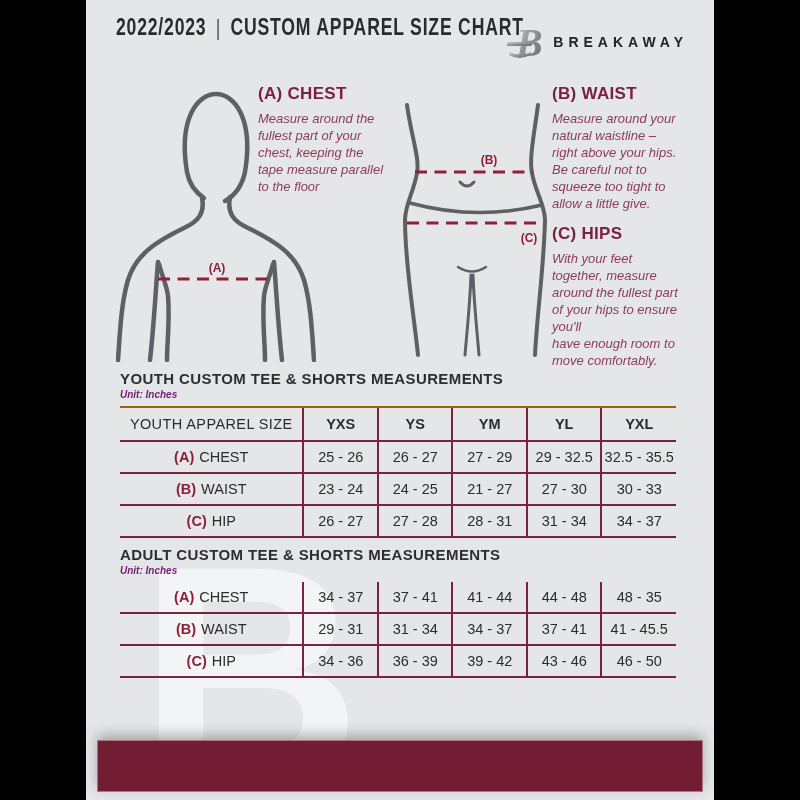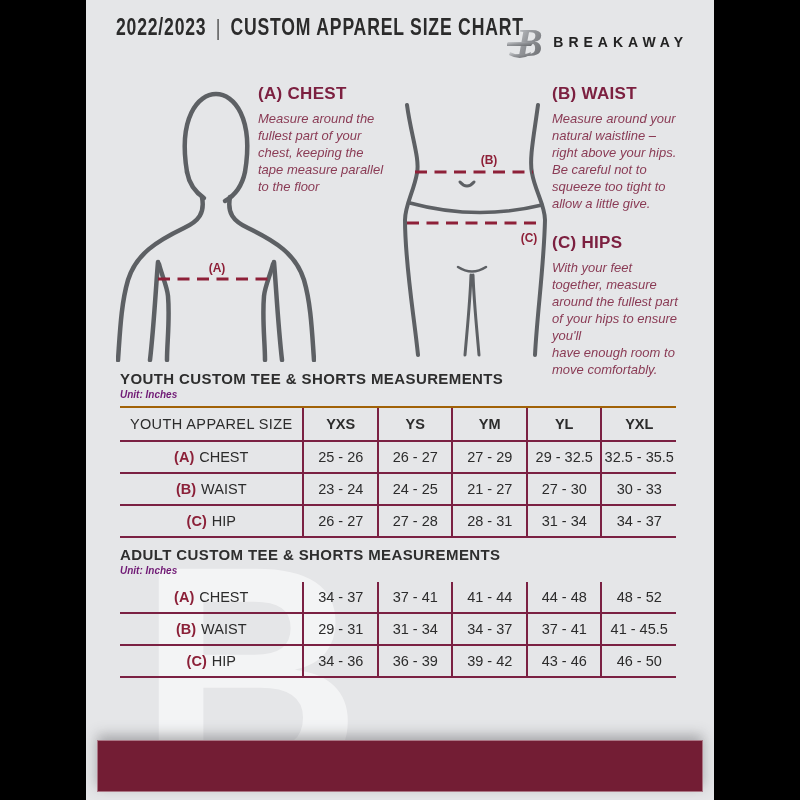--- a/index.html
+++ b/index.html
@@ -21,21 +21,21 @@
   .logo{position:absolute;right:26px;top:0;height:52px;display:flex;align-items:center;}
   .brand{font-weight:800;font-size:14px;letter-spacing:5px;color:#232323;margin-left:8px;}
 
   
   .inst{position:absolute;z-index:2;}
   .inst-heading{font-size:17px;font-weight:800;color:#7c2040;letter-spacing:0.3px;}
   .inst-body{margin-top:6px;font-size:13px;font-style:italic;color:#8a3b55;line-height:17px;
              white-space:pre-line;}
   .inst-a{left:172px;top:84px;width:145px;}
   .inst-b{left:466px;top:84px;width:158px;}
-  .inst-c{left:466px;top:233px;width:162px;}
+  .inst-c{left:466px;top:224px;width:162px;}
 
   
   .fig{position:absolute;z-index:2;}
   .fig-upper{left:30px;top:80px;}
   .fig-lower{left:300px;top:103px;}
 
   
   .section{position:absolute;left:34px;width:556px;z-index:2;}
   .section-youth{top:370px;}
   .section-adult{top:546px;}
@@ -210,21 +210,21 @@
             <col>
             <col>
           </colgroup>
         <tbody>
         <tr>
           <td class="rowlabel"><span class="prefix">(A)</span><span>CHEST</span></td>
           <td class="val">34 - 37</td>
           <td class="val">37 - 41</td>
           <td class="val">41 - 44</td>
           <td class="val">44 - 48</td>
-          <td class="val">48 - 52</td>
+          <td class="val">48 - 35</td>
         </tr>
         <tr>
           <td class="rowlabel"><span class="prefix">(B)</span><span>WAIST</span></td>
           <td class="val">29 - 31</td>
           <td class="val">31 - 34</td>
           <td class="val">34 - 37</td>
           <td class="val">37 - 41</td>
           <td class="val">41 - 45.5</td>
         </tr>
         <tr>

